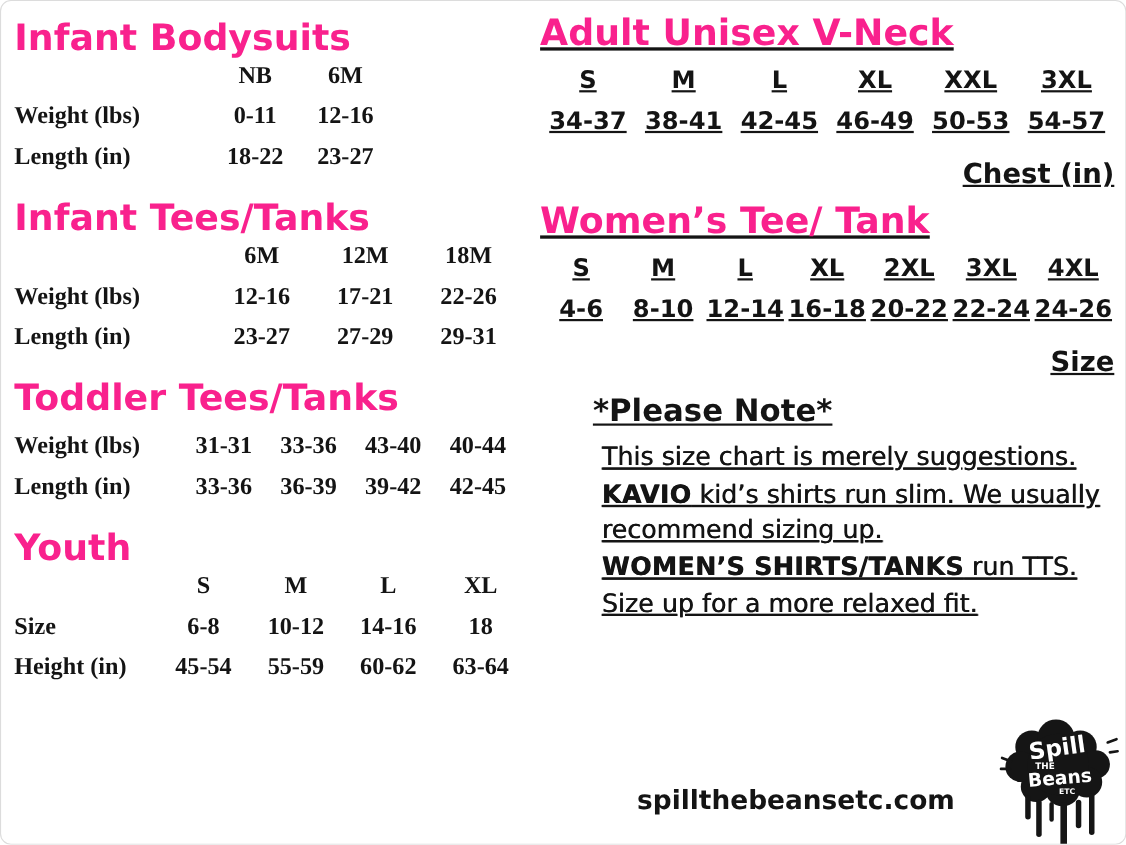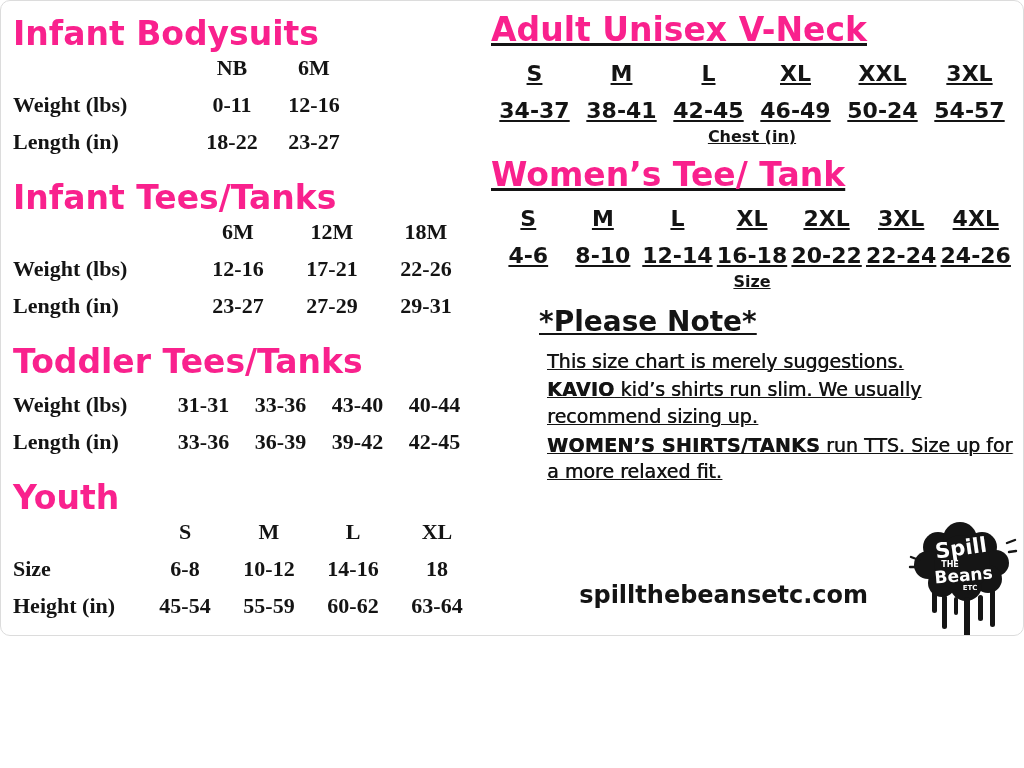--- a/index.html
+++ b/index.html
@@ -1,42 +1,42 @@
 <!DOCTYPE html>
 <html><head>
 <meta charset="utf-8">
 <style>
   html,body{margin:0;padding:0;background:#fff;}
   body{font-family:"DejaVu Sans", sans-serif; color:#141414;}
-  .canvas{position:relative;width:1024px;height:636px;background:#fff;
+  .canvas{position:relative;width:1024px;height:768px;background:#fff;
           border:1px solid #dcdcdc;border-radius:10px;box-sizing:border-box;overflow:hidden;}
   .col-left{position:absolute;left:12px;top:14px;width:464px;}
   .col-right{position:absolute;left:490px;top:10px;width:522px;text-decoration:underline;}
   .title{margin:0;color:#F9218D;font-size:33px;font-weight:bold;line-height:1.15;}
   .col-left .sec{margin-bottom:24px;}
   .col-right .sec{margin-bottom:10px;}
   
   .trow{display:flex;align-items:baseline;font-weight:bold;font-size:22px;margin-top:11px;font-family:Liberation Serif, serif;}
   .thead{margin-top:2px;}
   .lbl{flex:0 0 178px;}
   .cell{text-align:center;white-space:nowrap;}
   .ib .cell{flex:0 0 82px;}
   .it .cell{flex:0 0 94px;}
   .td .lbl{flex:0 0 152px;}
   .td .cell{flex:0 0 77px;}
   .yo .lbl{flex:0 0 130px;}
   .yo .cell{flex:0 0 84px;}
   
   .srow{display:flex;font-weight:bold;font-size:22px;margin-top:12px;}
   .srow .cell{flex:1;}
-  .axis{text-align:center;font-weight:bold;font-size:16px;margin-top:4px;}
+  .axis{text-align:right;font-weight:bold;font-size:25px;margin-top:20px;}
   
   .notes{margin-top:14px;margin-left:48px;}
   .note-title{font-size:28px;font-weight:bold;margin:0 0 10px 0;}
-  .note{margin:0 0 2px 8px;font-size:19px;font-weight:normal;line-height:1.4;
+  .note{margin:0 0 2px 8px;font-size:23px;font-weight:normal;line-height:1.4;
         text-shadow:0.5px 0 0 currentColor;}
   .note b{font-weight:bold;letter-spacing:0.3px;}
   
   .site{position:absolute;right:155px;bottom:26px;font-size:24px;font-weight:bold;}
   .logo{position:absolute;right:4px;bottom:-4px;width:112px;height:122px;}
 </style>
 </head>
 <body>
 
 <div class="canvas">
@@ -147,21 +147,21 @@
         <div class="cell">L</div>
         <div class="cell">XL</div>
         <div class="cell">XXL</div>
         <div class="cell">3XL</div>
       </div>
       <div class="srow">
         <div class="cell">34-37</div>
         <div class="cell">38-41</div>
         <div class="cell">42-45</div>
         <div class="cell">46-49</div>
-        <div class="cell">50-24</div>
+        <div class="cell">50-53</div>
         <div class="cell">54-57</div>
       </div>
       <div class="axis">Chest (in)</div>
     </section>
 
     <section class="sec">
       <h2 class="title">Women’s Tee/ Tank</h2>
       <div class="srow">
         <div class="cell">S</div>
         <div class="cell">M</div>

